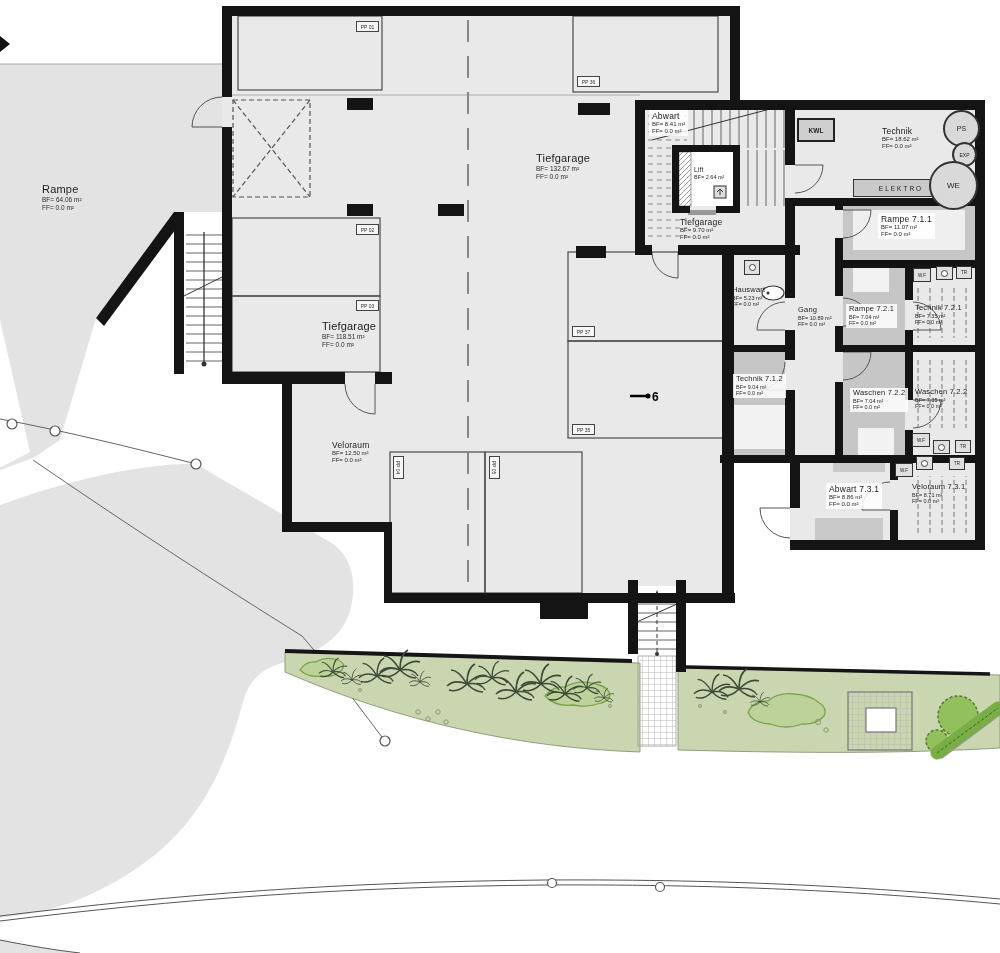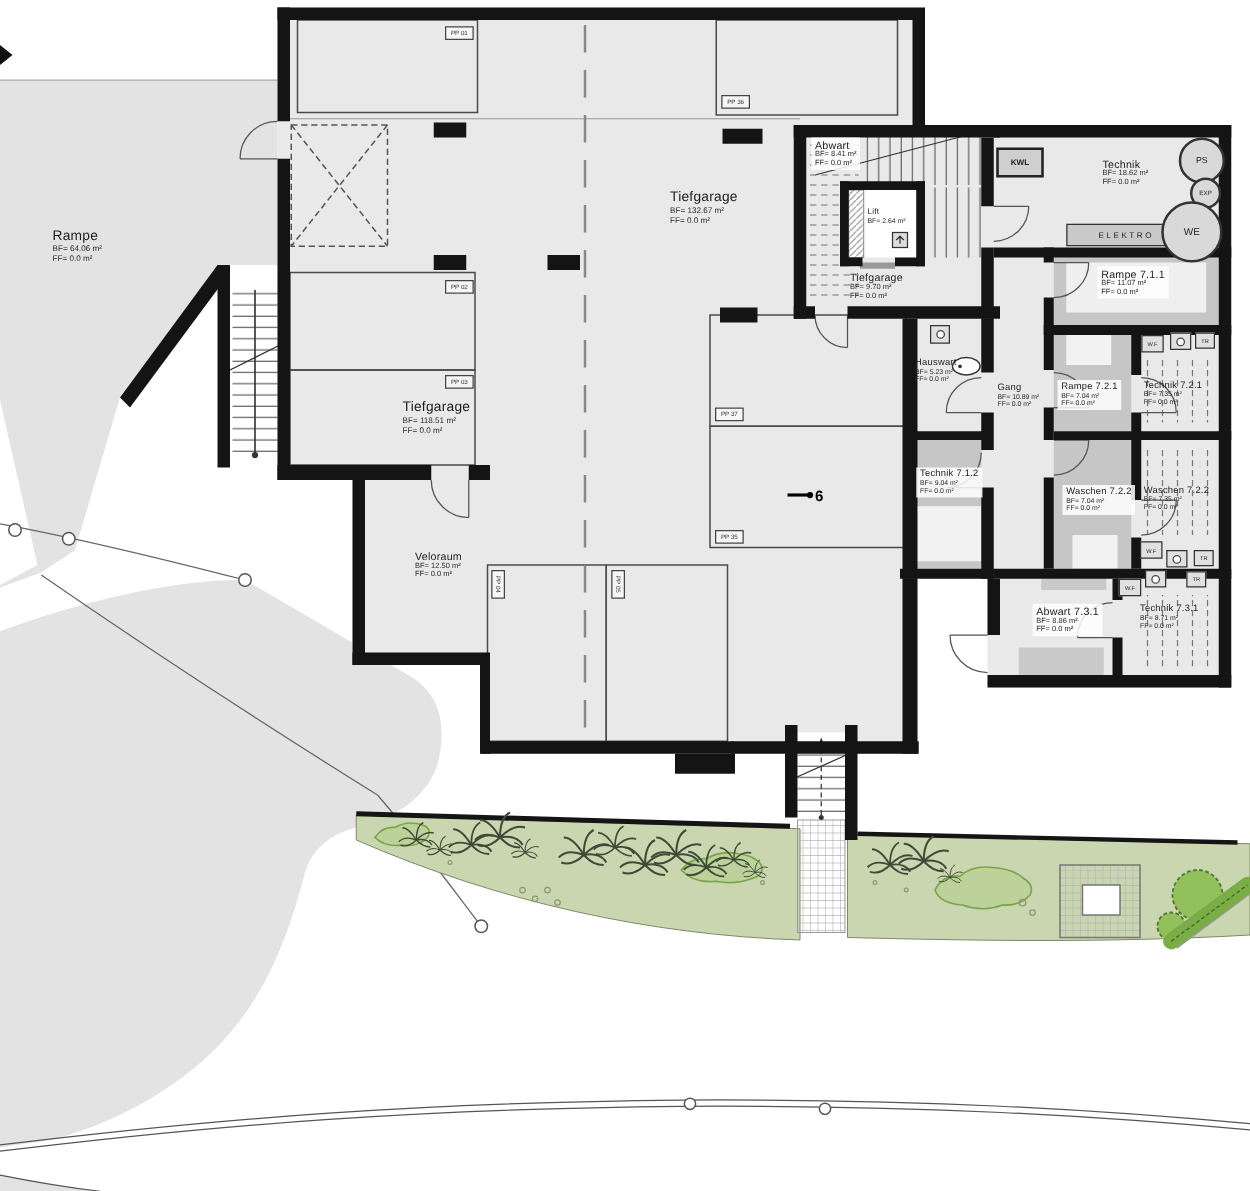--- a/index.html
+++ b/index.html
@@ -385,21 +385,21 @@
     <div class="rn">Waschen 7.2.2</div>
     <div class="ra">BF= 7.35 m²</div>
     <div class="ra">FF= 0.0 m²</div>
   </div>
   <div class="room-label md halo" style="left:826px;top:483px">
     <div class="rn">Abwart 7.3.1</div>
     <div class="ra">BF= 8.86 m²</div>
     <div class="ra">FF= 0.0 m²</div>
   </div>
   <div class="room-label sm" style="left:912px;top:483px">
-    <div class="rn">Technik 7.3.1</div>
+    <div class="rn">Veloraum 7.3.1</div>
     <div class="ra">BF= 8.71 m²</div>
     <div class="ra">FF= 0.0 m²</div>
   </div>
 
   <div class="pp" style="left:356px;top:21px">PP 01</div>
   <div class="pp" style="left:577px;top:76px">PP 36</div>
   <div class="pp" style="left:356px;top:224px">PP 02</div>
   <div class="pp" style="left:356px;top:300px">PP 03</div>
   <div class="pp" style="left:572px;top:326px">PP 37</div>
   <div class="pp" style="left:572px;top:424px">PP 35</div>

